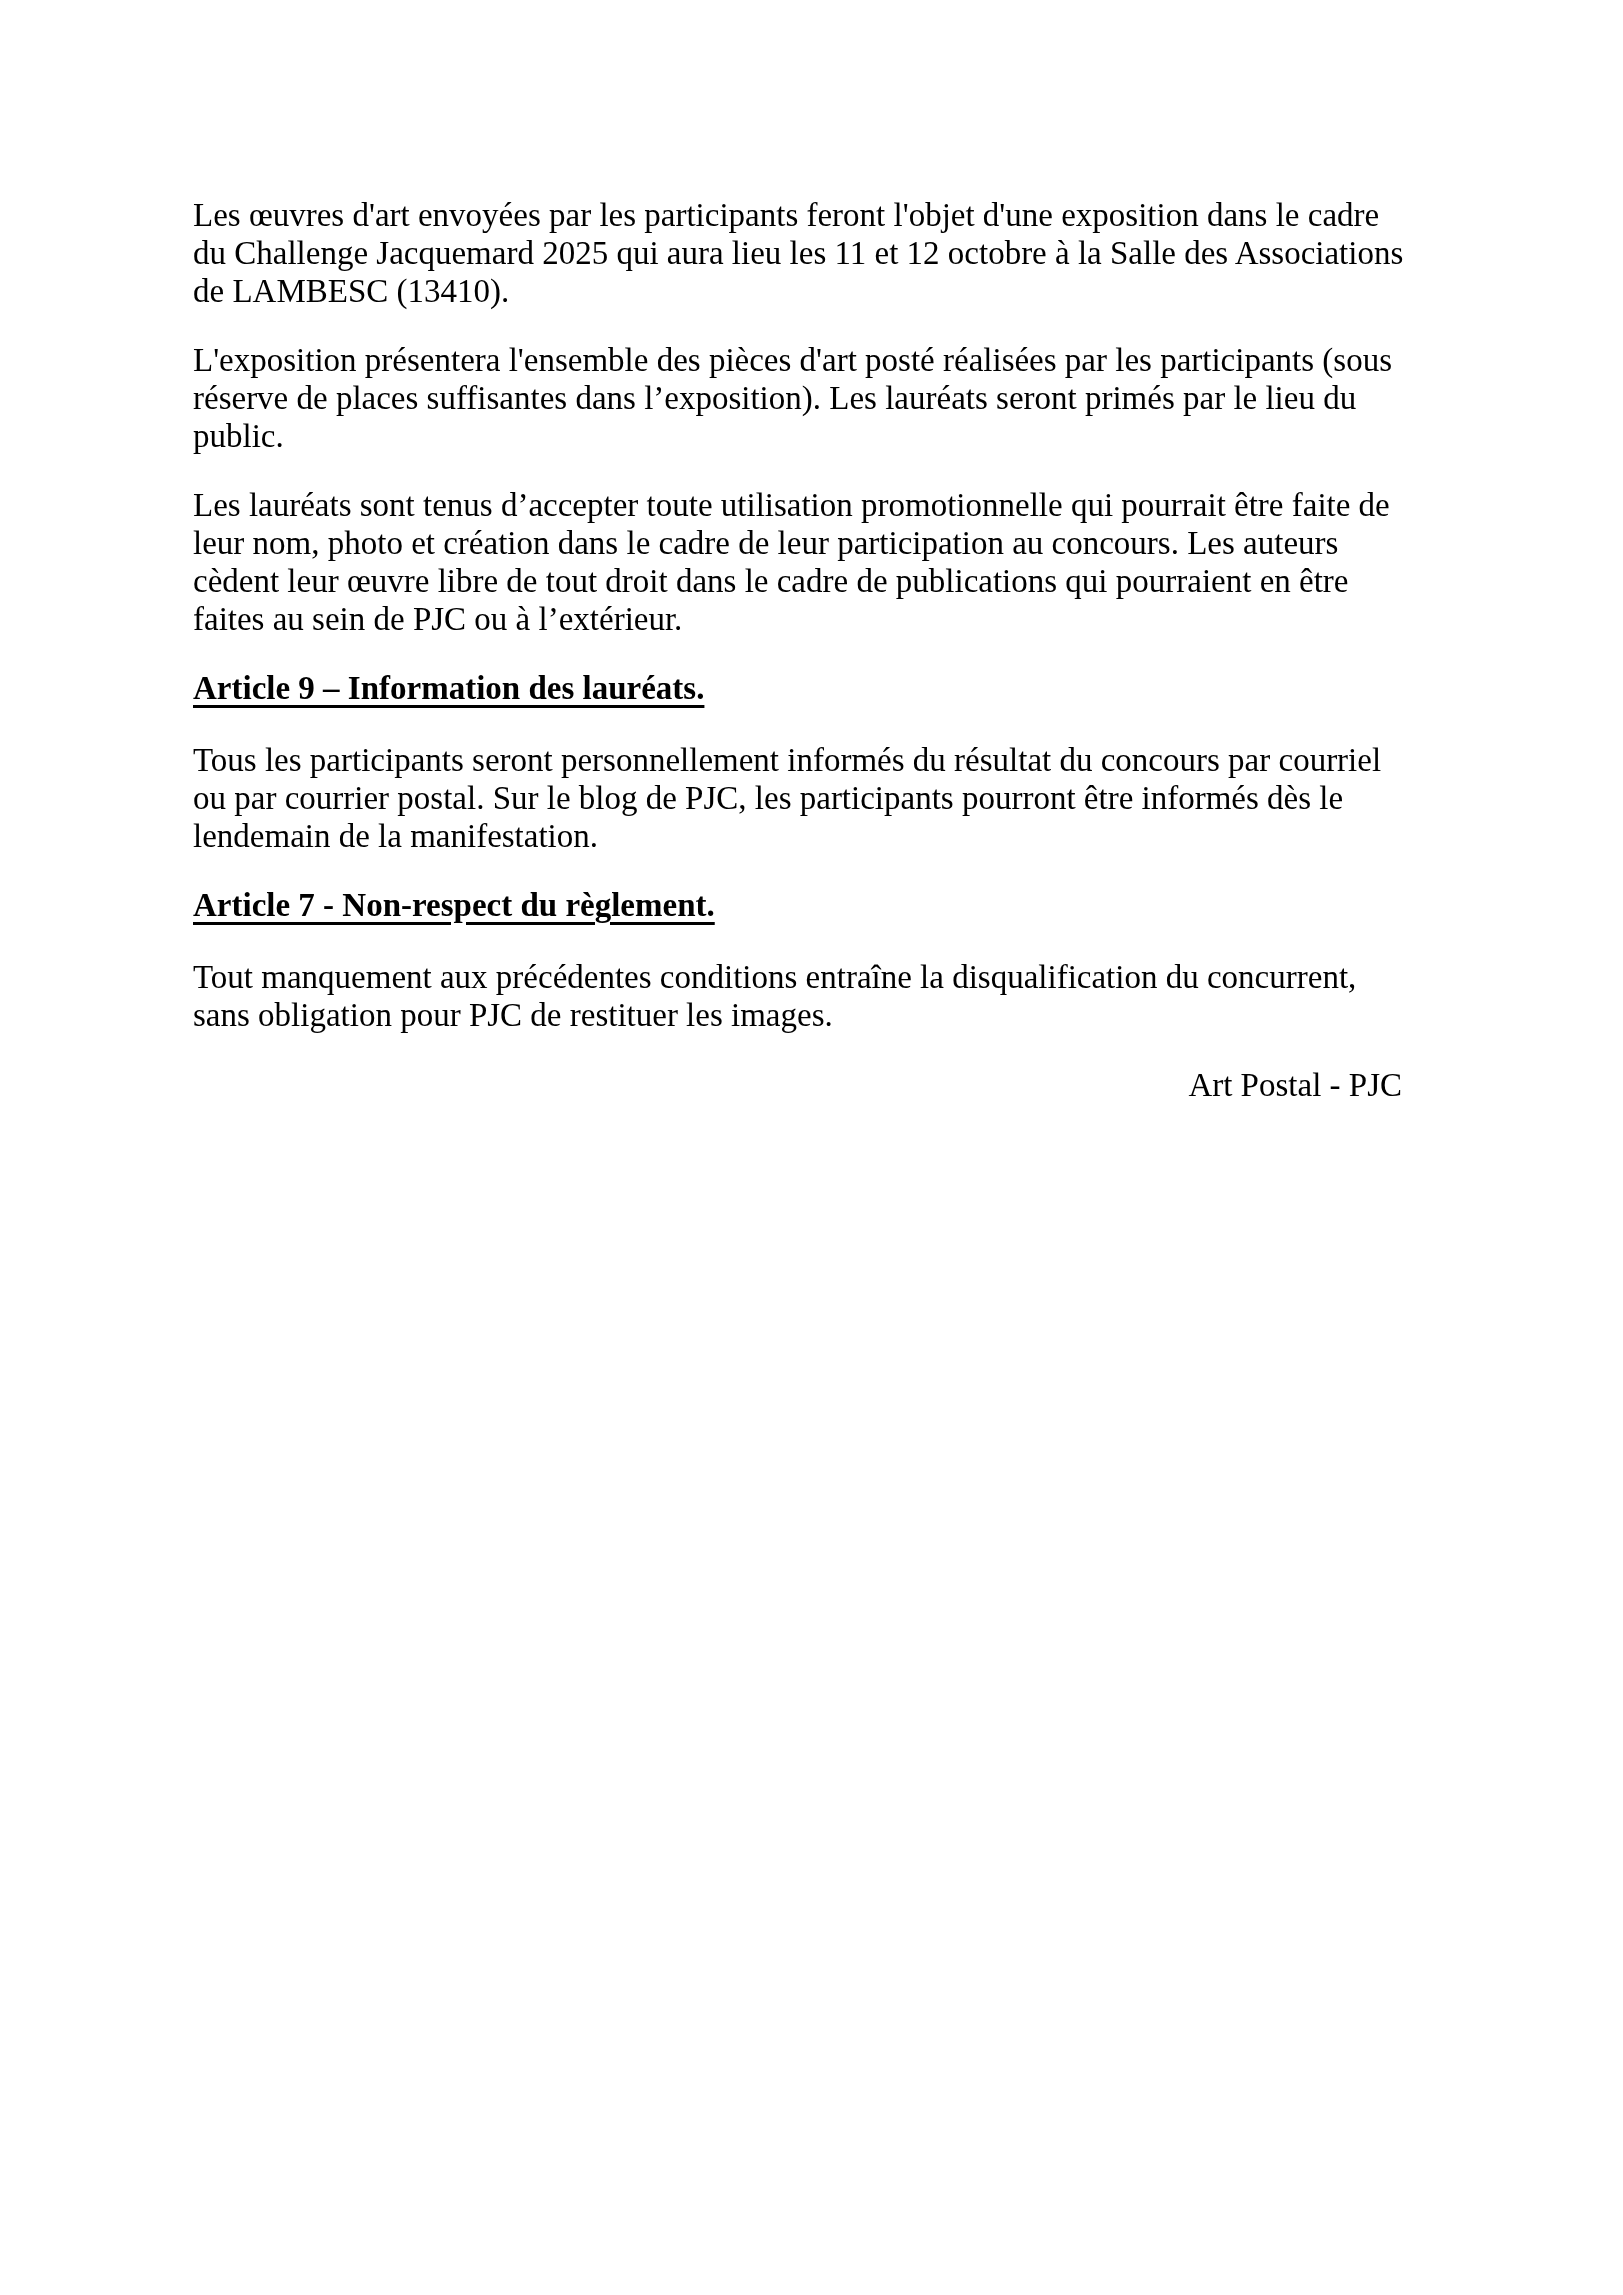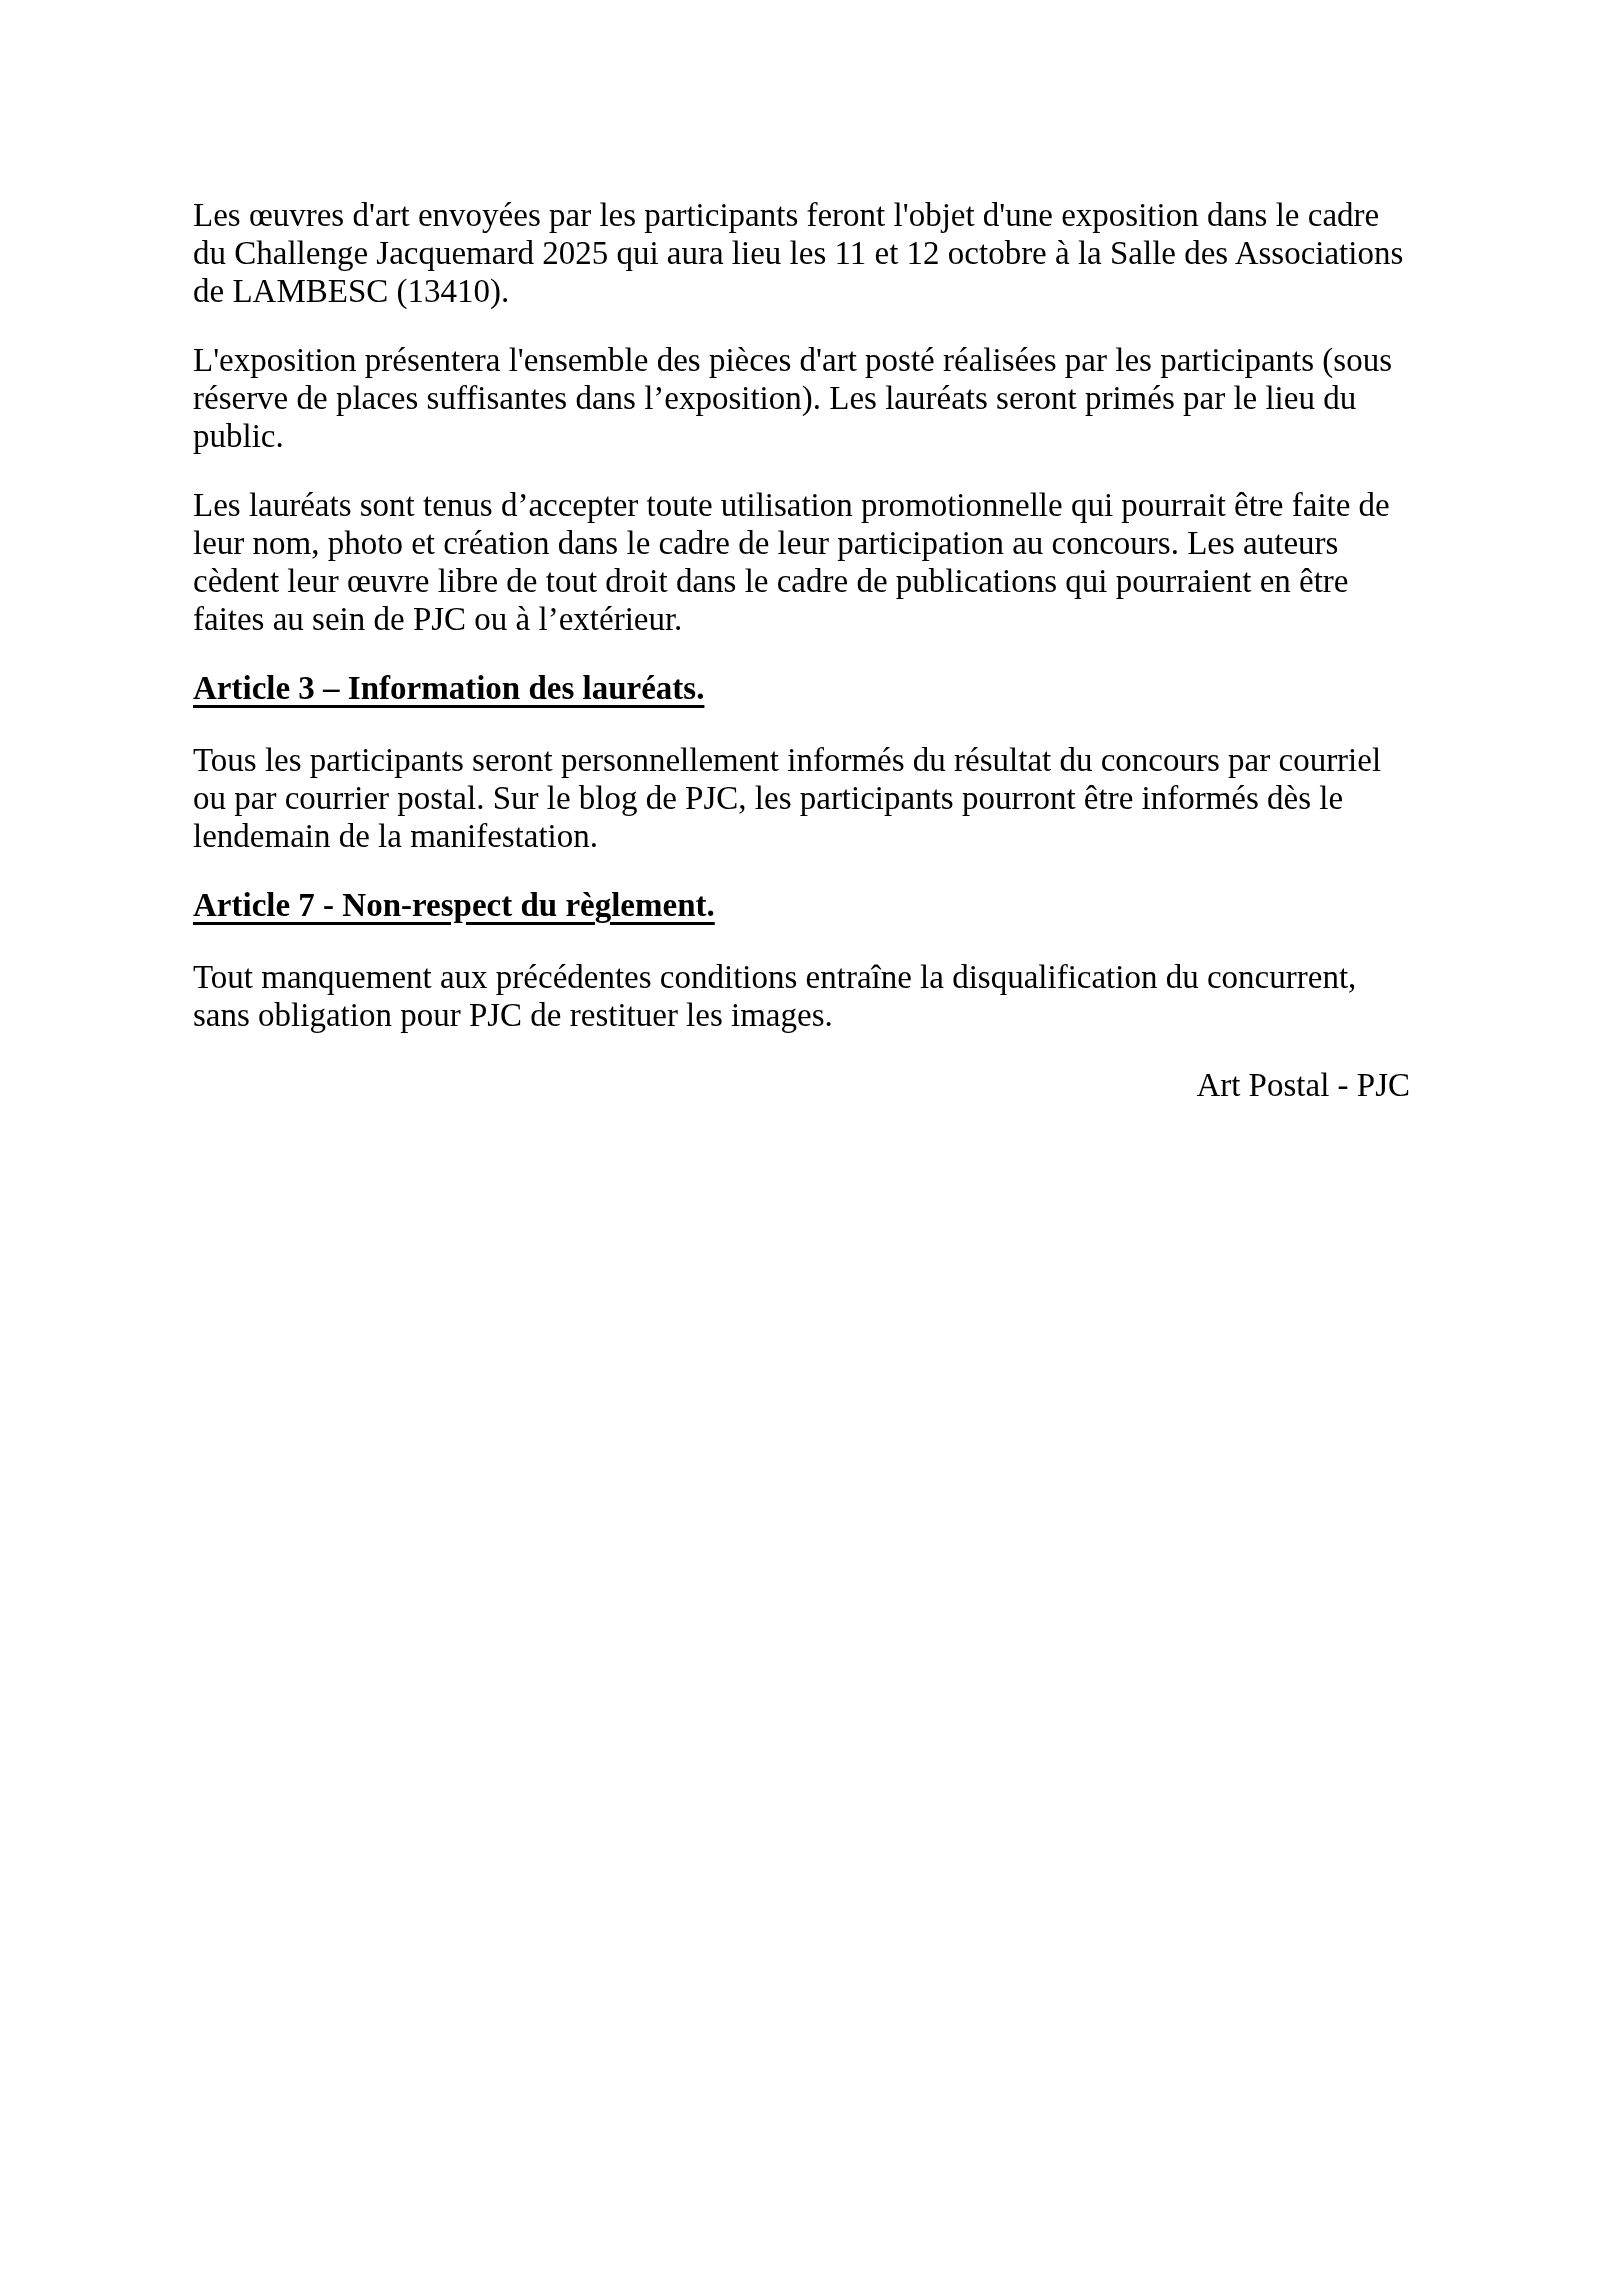--- a/index.html
+++ b/index.html
@@ -44,38 +44,38 @@
     }
     .date-line {
       margin: 73px 0 0 0;
     }
     .date-line sup {
       font-size: 21px;
       line-height: 0;
       vertical-align: 11.8px;
     }
     .signature-line {
-      margin: 32px 4px 0 0;
+      margin: 32px 12px 0 0;
       text-align: right;
     }
   </style>
 </head>
 <body>
 
 <div class="page">
   <div class="content">
 
     <p class="para">Les œuvres d'art envoyées par les participants feront l'objet d'une exposition dans le cadre du Challenge Jacquemard 2025 qui aura lieu les 11 et 12 octobre à la Salle des Associations de LAMBESC (13410).</p>
 
     <p class="para">L'exposition présentera l'ensemble des pièces d'art posté réalisées par les participants (sous réserve de places suffisantes dans l’exposition). Les lauréats seront primés par le lieu du public.</p>
 
 
     <p class="para">Les lauréats sont tenus d’accepter toute utilisation promotionnelle qui pourrait être faite de leur nom, photo et création dans le cadre de leur participation au concours. Les auteurs cèdent leur œuvre libre de tout droit dans le cadre de publications qui pourraient en être faites au sein de PJC ou à l’extérieur.</p>
 
-    <h2 class="article-heading"><span class="hd">Article 3 – Information des lauréats.</span></h2>
+    <h2 class="article-heading"><span class="hd">Article 9 – Information des lauréats.</span></h2>
 
     <p class="para">Tous les participants seront personnellement informés du résultat du concours par courriel ou par courrier postal. Sur le blog de PJC, les participants pourront être informés dès le lendemain de la manifestation.</p>
 
     <h2 class="article-heading"><span class="hd">Article 7 - Non-respect du règlement.</span></h2>
 
     <p class="para">Tout manquement aux précédentes conditions entraîne la disqualification du concurrent, sans obligation pour PJC de restituer les images.</p>
 
 
     <p class="para signature-line">Art Postal - PJC</p>
 

